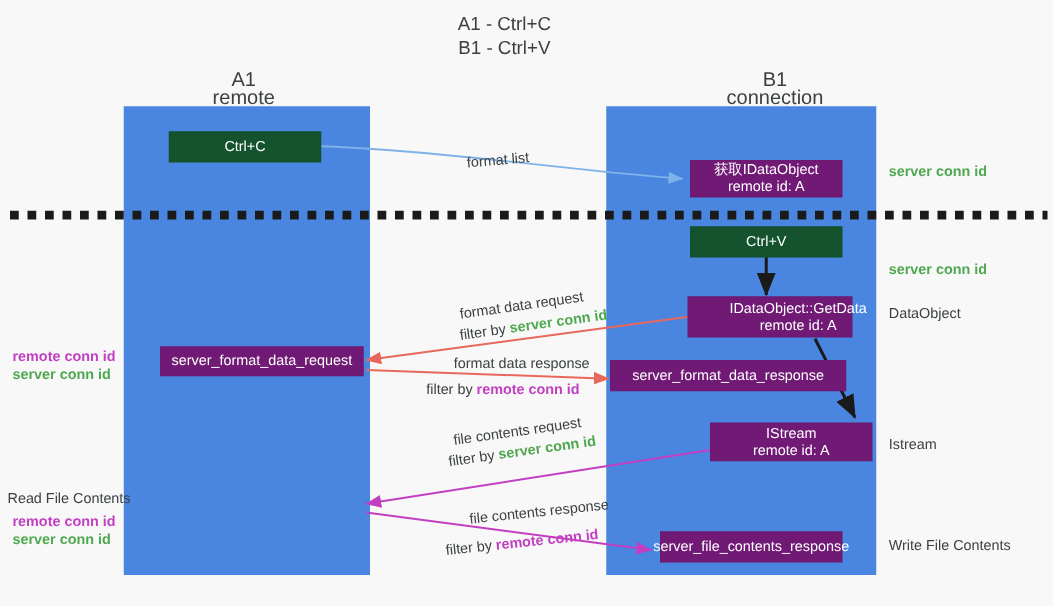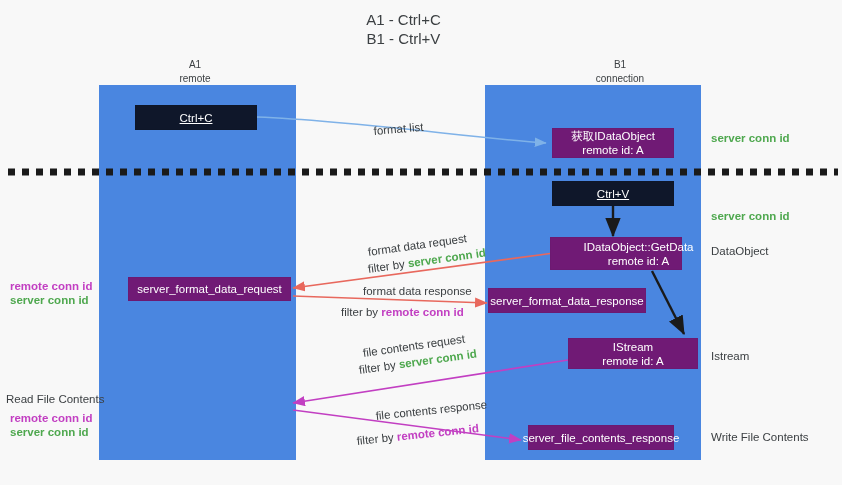--- a/index.html
+++ b/index.html
@@ -15,34 +15,34 @@
 
   
   #title{
     position:absolute;left:0;top:10px;width:807px;text-align:center;
     font-size:15px;color:#3c4043;line-height:19px;
   }
   #title div{white-space:pre;}
 
   
   .col-head{
-    position:absolute;text-align:center;font-size:10px;color:#3c4043;line-height:14px;
+    position:absolute;text-align:center;font-size:16px;color:#3c4043;line-height:14px;
   }
 
   
   .lane{position:absolute;background:#4a86e0;}
 
   
   .node{
     position:absolute;box-sizing:border-box;
     display:flex;align-items:center;justify-content:center;flex-direction:column;
     color:#ffffff;font-size:11.5px;line-height:14px;text-align:center;
     border:1px solid rgba(0,0,0,0.03);
   }
-  .node.green{background:#0f172a;text-decoration:underline;}
+  .node.green{background:#14532d;}
   .node.orange{background:#701a75;}
   .node span{display:block;white-space:nowrap;}
 
   
   .lbl{position:absolute;font-size:11.5px;color:#3c4043;line-height:15px;white-space:nowrap;}
   .lbl.rot{transform-origin:0 0;}
   .green-t{color:#4fa84f;font-weight:bold;}
   .purple-t{color:#c23fc2;font-weight:bold;}
   .plain-t{color:#3c4043;}
   .side-lbl{position:absolute;font-size:11.5px;line-height:15px;white-space:nowrap;color:#3c4043;}
@@ -119,21 +119,21 @@
 
   <div class="node orange" style="left:550px;top:237px;width:132px;height:33px;padding-left:45px;">
     <span>IDataObject::GetData</span>
     <span>remote id: A</span>
   </div>
 
   <div class="node orange" style="left:128px;top:277px;width:163px;height:24px;">
     <span>server_format_data_request</span>
   </div>
 
-  <div class="node orange" style="left:488px;top:288px;width:158px;height:25px;">
+  <div class="node orange" style="left:488px;top:288px;width:189px;height:25px;">
     <span>server_format_data_response</span>
   </div>
 
   <div class="node orange" style="left:568px;top:338px;width:130px;height:31px;">
     <span>IStream</span>
     <span>remote id: A</span>
   </div>
 
 
   <div class="node orange" style="left:528px;top:425px;width:146px;height:25px;">

